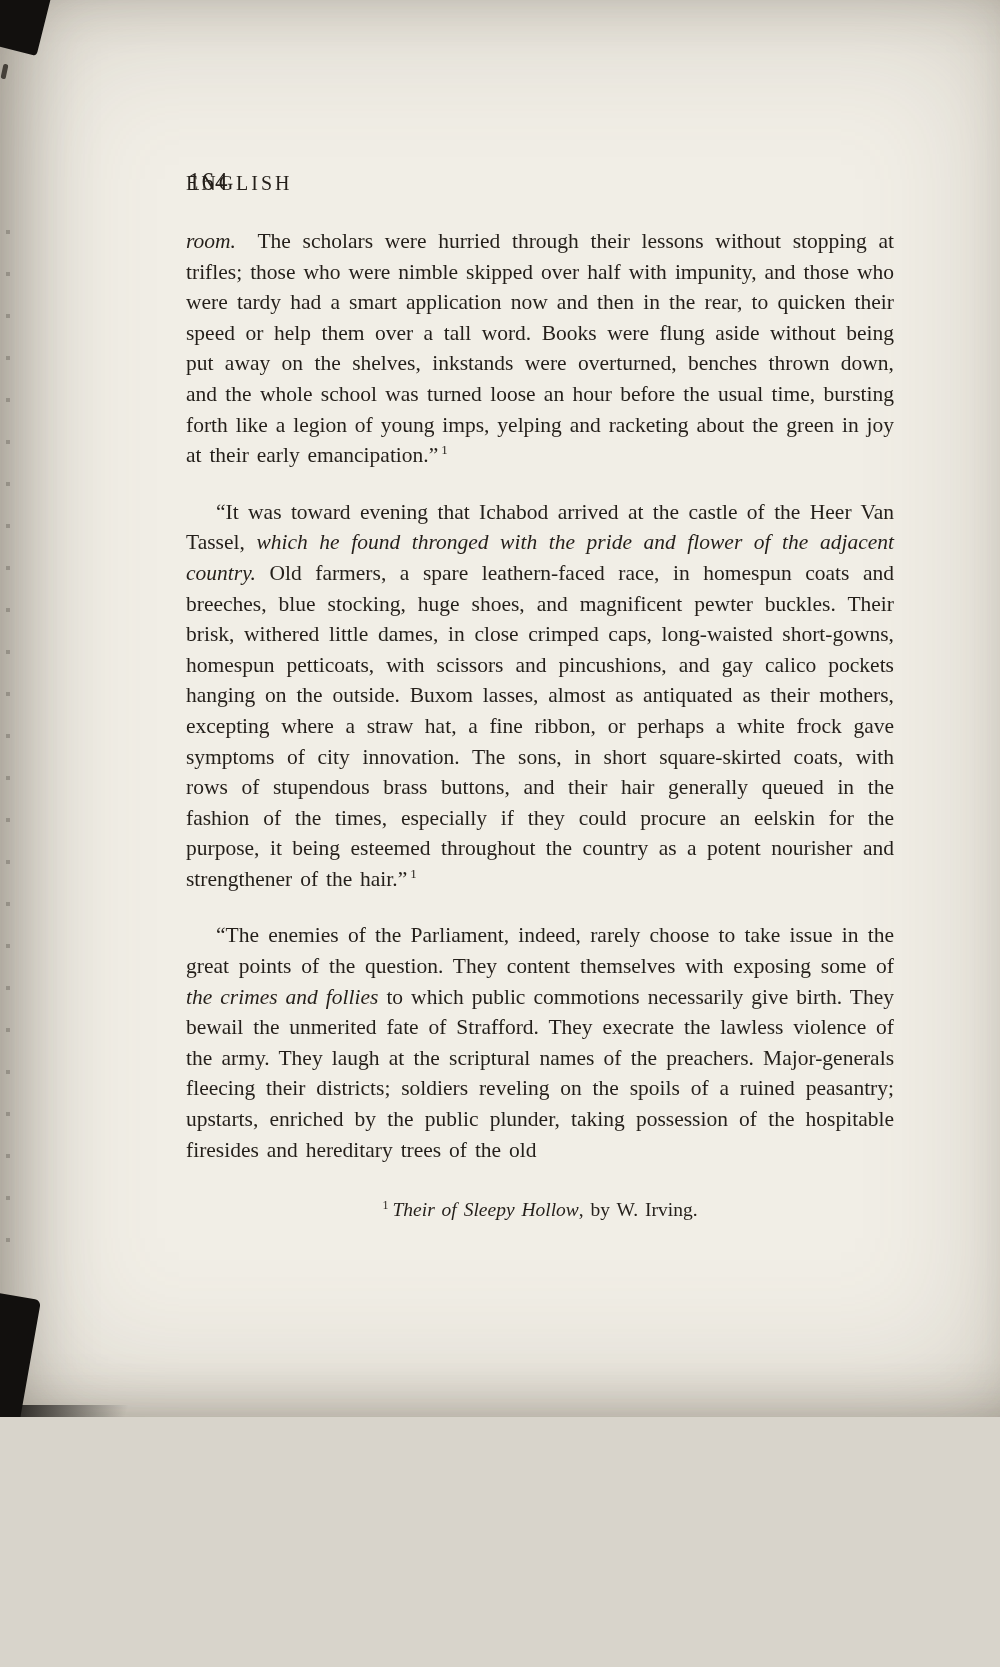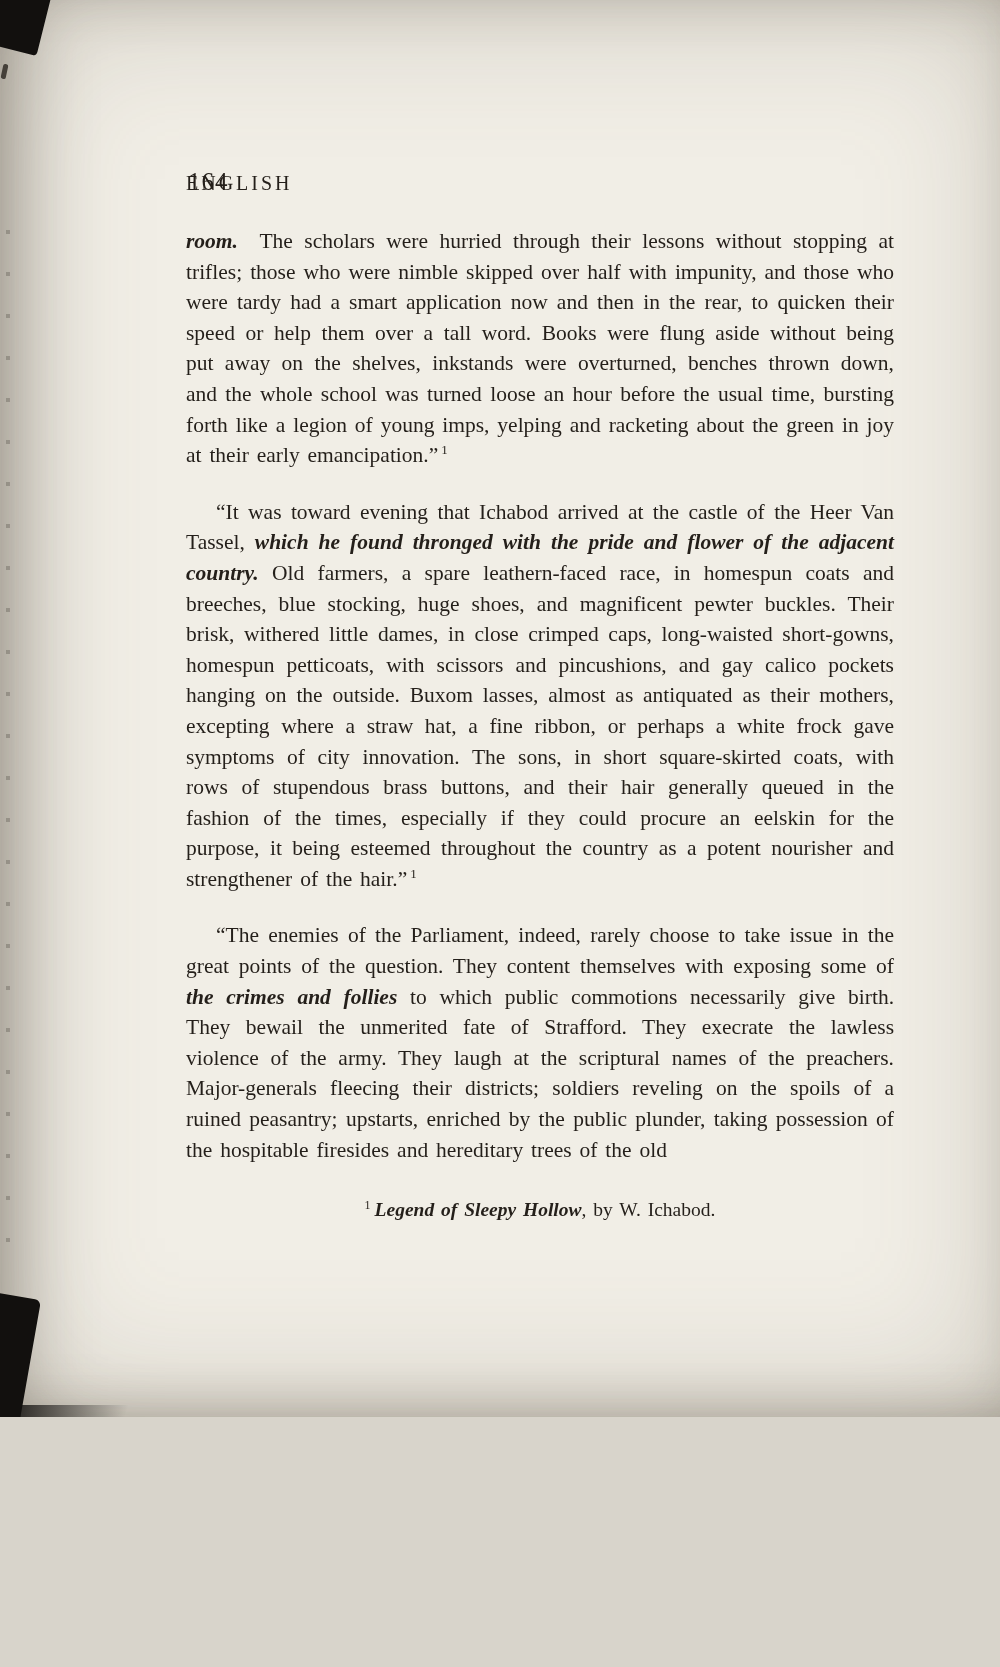--- a/index.html
+++ b/index.html
@@ -90,21 +90,21 @@
     letter-spacing: 3px;
   }
   .para {
     margin: 0 0 26px 0;
     font-size: 21.5px;
     line-height: 30.6px;
     text-align: justify;
     word-spacing: 2.5px;
   }
   .para.indent { text-indent: 30px; }
-  .it { font-style: italic; font-weight: bold; }
+  .it { font-style: italic; }
   .fn-ref {
     font-size: 13px;
     vertical-align: super;
     line-height: 0;
     margin-left: 3px;
   }
   .footnote {
     margin-top: 34px;
     text-align: center;
     font-size: 19.5px;
@@ -134,16 +134,16 @@
       <span class="page-number">164</span>
       <span class="running-title">ENGLISH</span>
     </div>
 
     <p class="para"><span class="it">room.</span><span> The scholars were hurried through their lessons without stopping at trifles; those who were nimble skipped over half with impunity, and those who were tardy had a smart application now and then in the rear, to quicken their speed or help them over a tall word.  Books were flung aside without being put away on the shelves, inkstands were overturned, benches thrown down, and the whole school was turned loose an hour before the usual time, bursting forth like a legion of young imps, yelping and racketing about the green in joy at their early emancipation.”</span><sup class="fn-ref">1</sup></p>
 
     <p class="para indent"><span>“It was toward evening that Ichabod arrived at the castle of the Heer Van Tassel, </span><span class="it">which he found thronged with the pride and flower of the adjacent country.</span><span>  Old farmers, a spare leathern-faced race, in homespun coats and breeches, blue stocking, huge shoes, and magnificent pewter buckles.  Their brisk, withered little dames, in close crimped caps, long-waisted short-gowns, homespun petticoats, with scissors and pincushions, and gay calico pockets hanging on the outside.  Buxom lasses, almost as antiquated as their mothers, excepting where a straw hat, a fine ribbon, or perhaps a white frock gave symptoms of city innovation.  The sons, in short square-skirted coats, with rows of stupendous brass buttons, and their hair generally queued in the fashion of the times, especially if they could procure an eelskin for the purpose, it being esteemed throughout the country as a potent nourisher and strengthener of the hair.”</span><sup class="fn-ref">1</sup></p>
 
     <p class="para indent"><span>“The enemies of the Parliament, indeed, rarely choose to take issue in the great points of the question.  They content themselves with exposing some of </span><span class="it">the crimes and follies</span><span> to which public commotions necessarily give birth.  They bewail the unmerited fate of Strafford.  They execrate the lawless violence of the army.  They laugh at the scriptural names of the preachers.  Major-generals fleecing their districts; soldiers reveling on the spoils of a ruined peasantry; upstarts, enriched by the public plunder, taking possession of the hospitable firesides and hereditary trees of the old</span></p>
 
-    <div class="footnote"><sup class="fn-marker">1</sup><span class="it">Legend of Sleepy Hollow</span><span>, by W. Ichabod.</span></div>
+    <div class="footnote"><sup class="fn-marker">1</sup><span class="it">Their of Sleepy Hollow</span><span>, by W. Irving.</span></div>
 
   </div>
 </div>
 
 </body></html>

